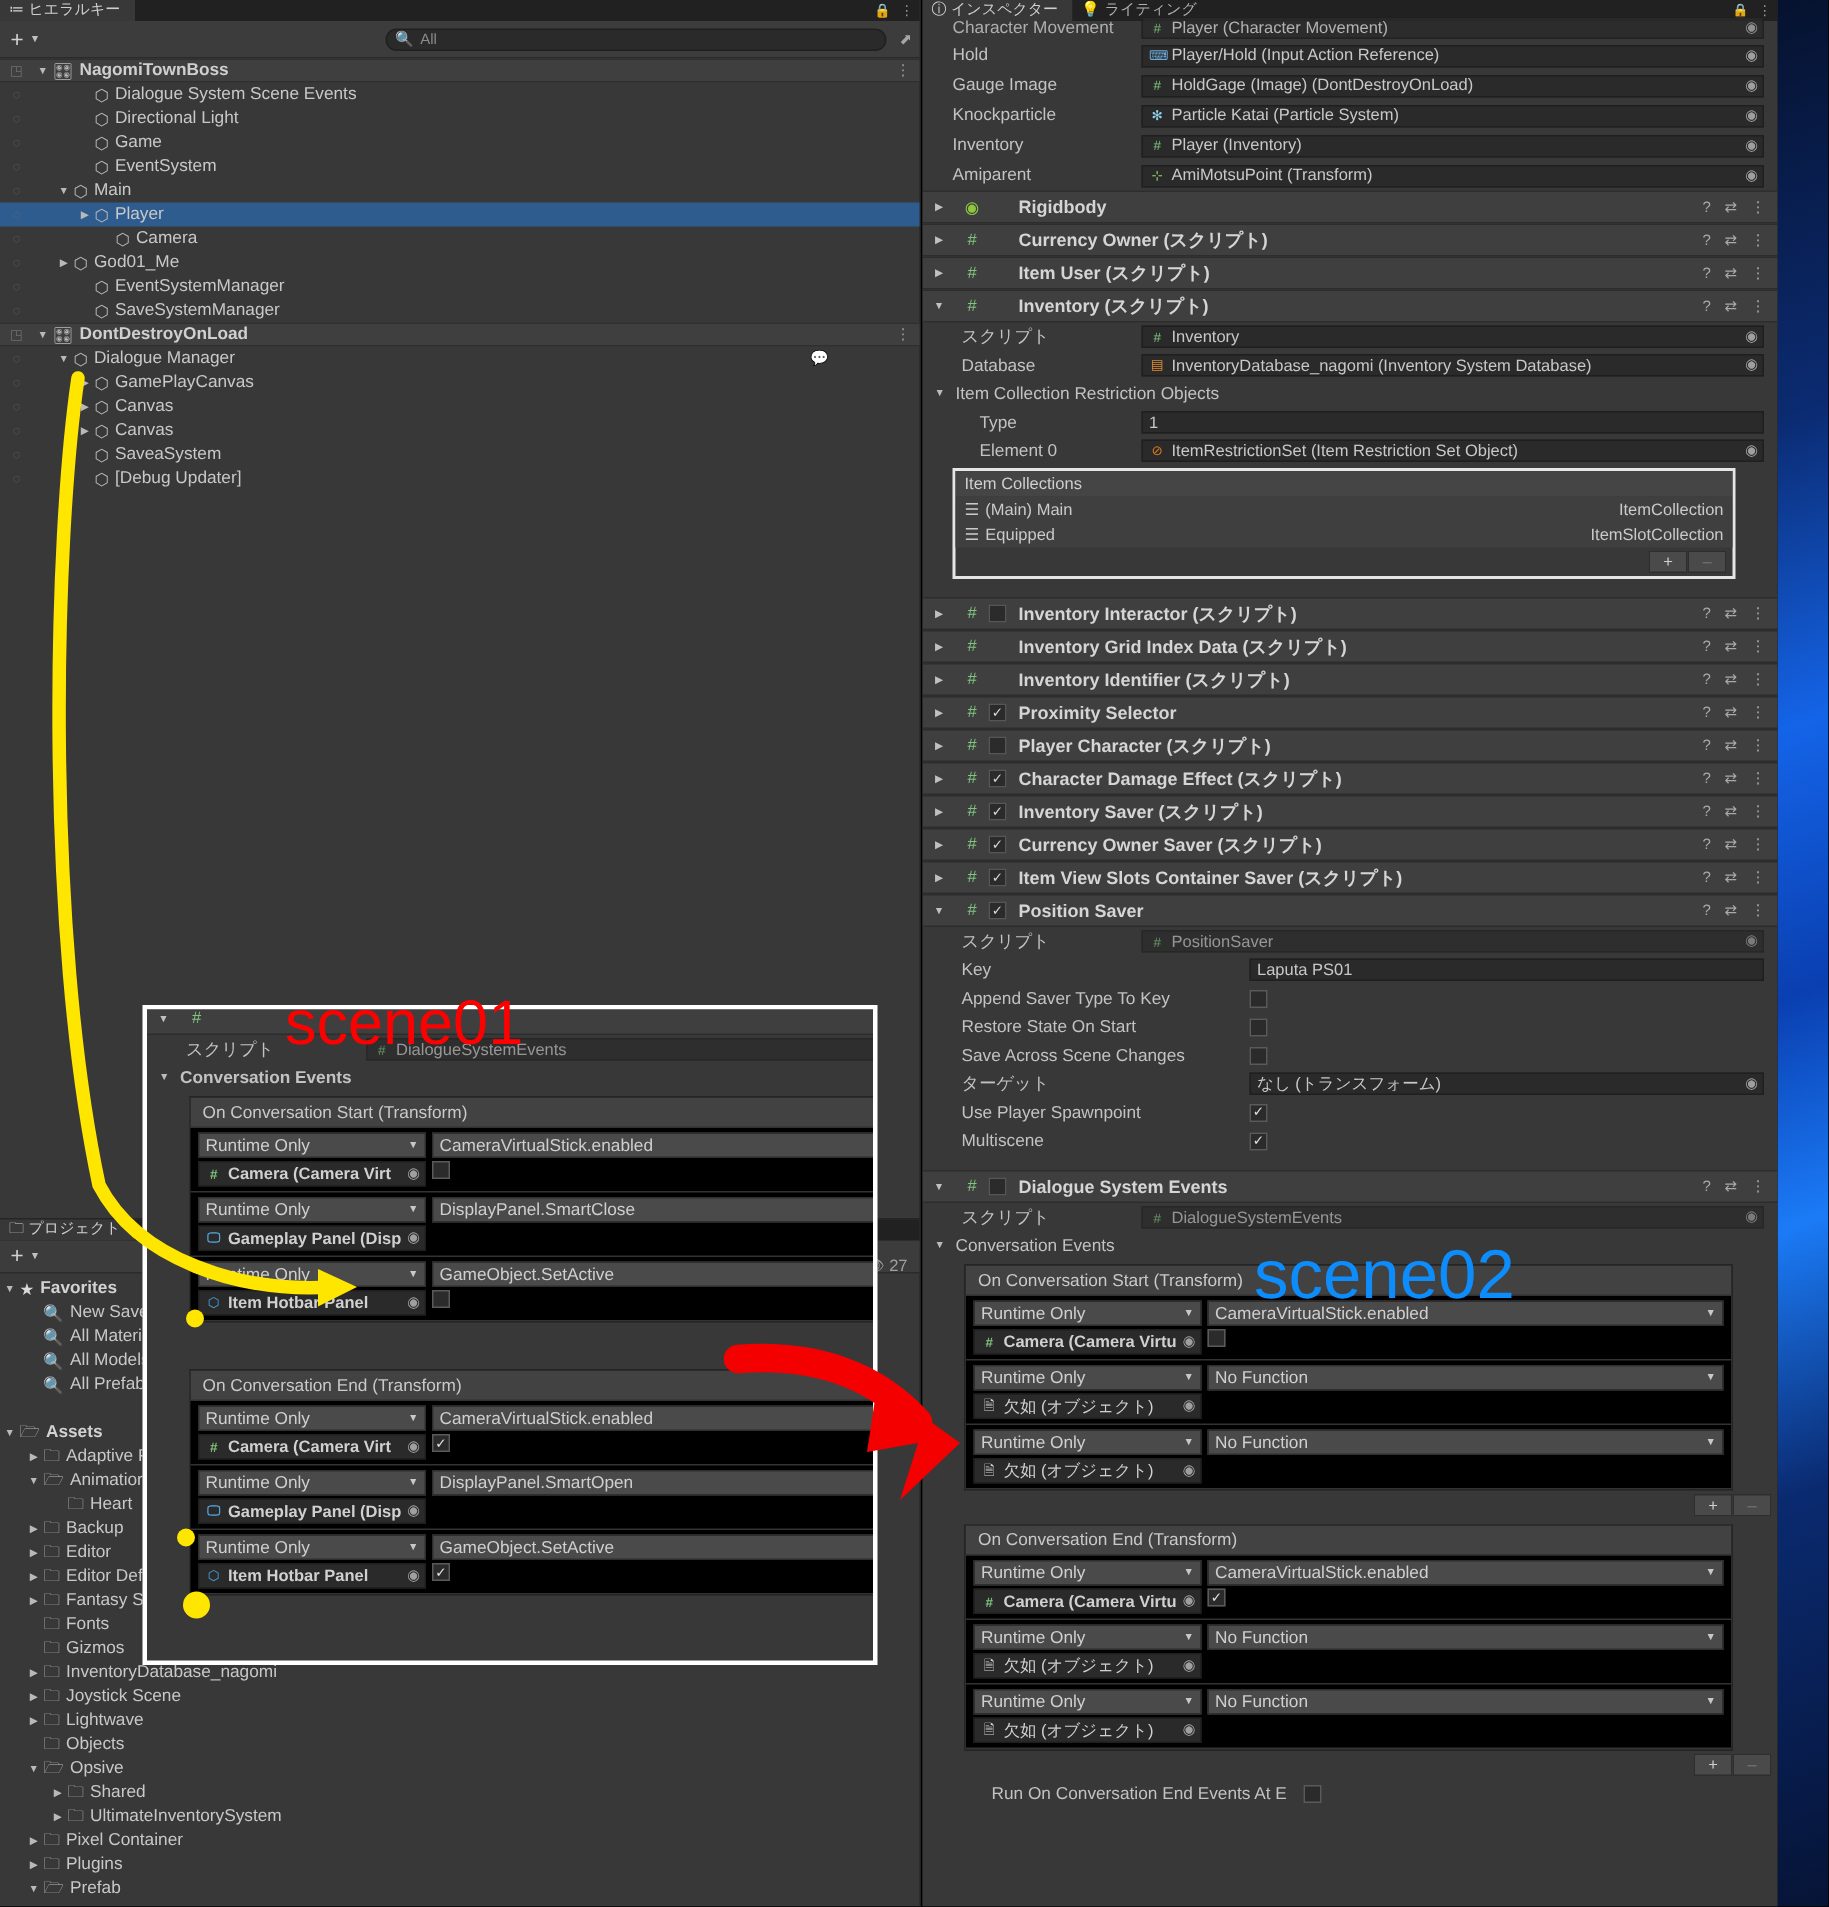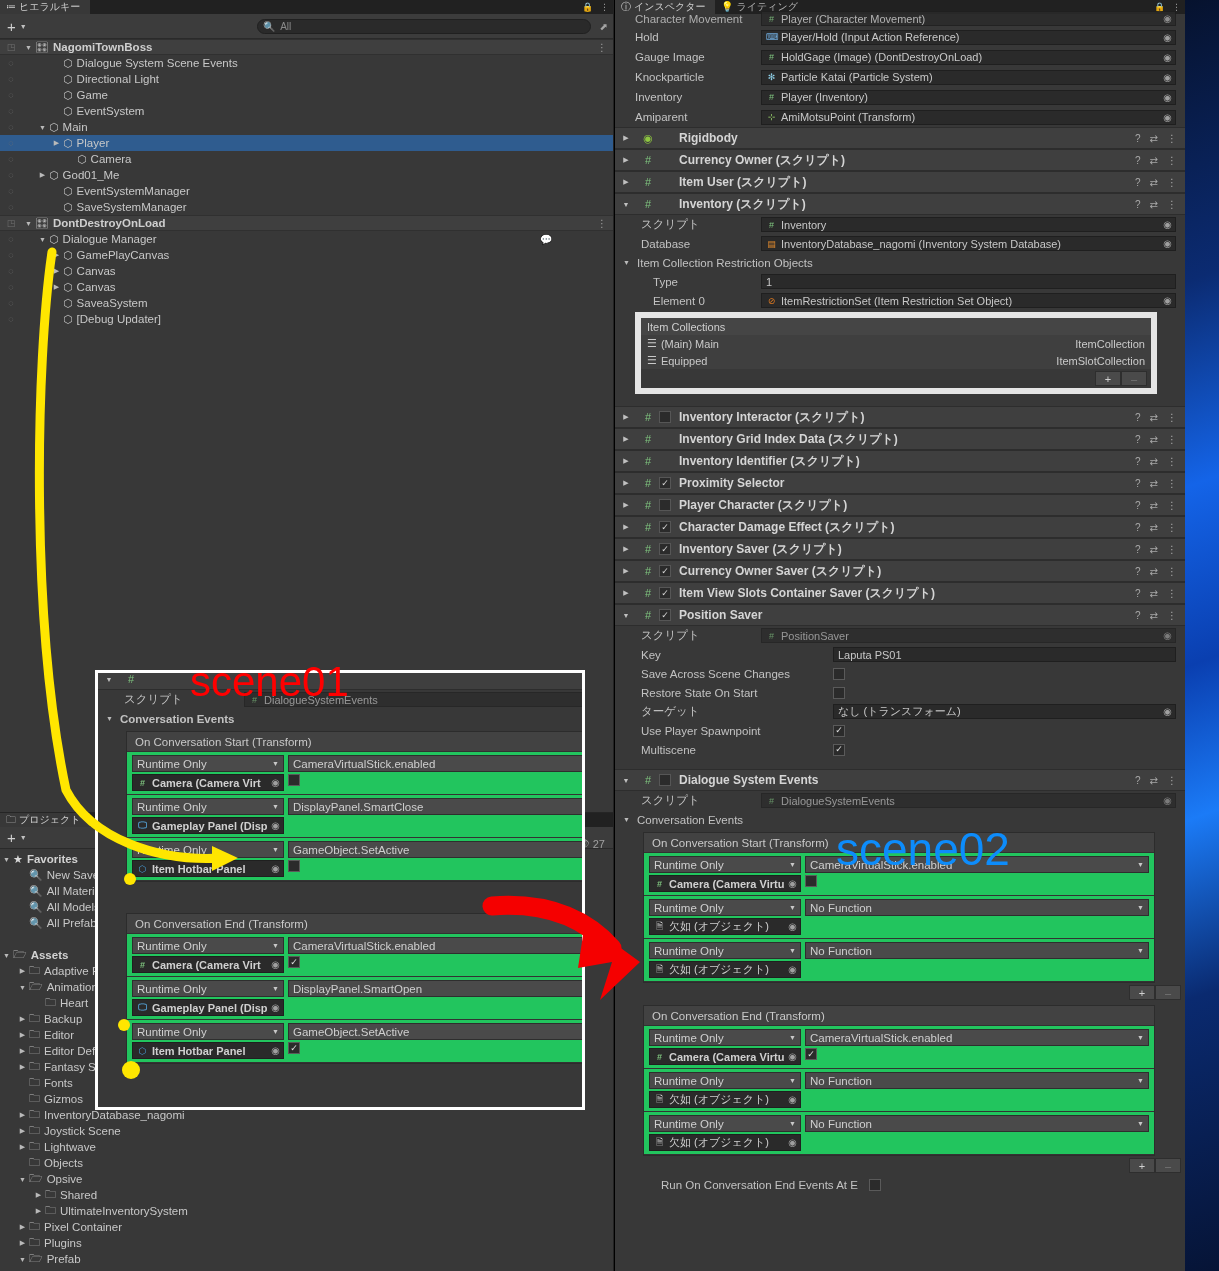--- a/index.html
+++ b/index.html
@@ -130,29 +130,29 @@
   .isub{ height:19px; display:flex; align-items:center; font-size:11.5px; padding-left:26px;}
   .isub .ilabel{ width:120px;}
   .foldrow{ height:19px; display:flex; align-items:center; font-size:11.5px; padding-left:8px; color:#c2c2c2;}
   .foldrow .ftri{ width:14px; font-size:7px; color:#bbb;}
 
   .cbox{
     width:12px; height:12px; background:#2b2b2b; border:1px solid #5a5a5a;
     display:flex; align-items:center; justify-content:center;
     color:#e0e0e0; font-size:9px; line-height:1; flex:none;
   }
-  .itemcoll-box{ margin:2px 28px 0 20px; border:6px solid #e5e5e5;}
+  .itemcoll-box{ margin:2px 28px 0 20px; border:2px solid #e5e5e5;}
   .itemcoll-hdr{ height:17px; background:#454545; display:flex; align-items:center; padding:0 6px; font-size:11px; color:#cfcfcf;}
   .itemcoll-row{ height:17px; background:#3f3f3f; display:flex; align-items:center; padding:0 6px; font-size:11px; color:#cacaca; justify-content:space-between;}
   .itemcoll-row .lt{ display:flex; align-items:center; gap:4px;}
   .pmbtn{ width:26px; height:15px; background:#4a4a4a; border:1px solid #2e2e2e; color:#d0d0d0; font-size:11px; display:flex; align-items:center; justify-content:center;}
   .pmbtn.dim{ color:#777; }
 
   
-  .ev-block{ margin:3px 30px 0 28px; border:1px solid #2c2c2c; background:#22c55e;}
+  .ev-block{ margin:3px 30px 0 28px; border:1px solid #2c2c2c; background:#000000;}
   .ev-title{ height:20px; background:#424242; display:flex; align-items:center; padding:0 8px; font-size:11.5px; color:#c9c9c9; border-bottom:1px solid #313131;}
   .ev-entry{ padding:3px 5px 3px 5px; border-bottom:1px solid #333;}
   .ev-line1{ display:flex; gap:4px; height:17px;}
   .ev-line2{ display:flex; gap:4px; height:17px; margin-top:2px;}
   .dd{
     background:#4a4a4a; border:1px solid #2e2e2e; height:17px;
     display:flex; align-items:center; padding:0 4px; font-size:11.5px; color:#cfcfcf;
     position:relative; white-space:nowrap; overflow:hidden;
   }
   .dd .arr{ position:absolute; right:4px; font-size:7px; color:#c8c8c8;}
@@ -796,25 +796,29 @@
           <span class="objdot">◉</span>
         </div>
       </div>
       <div class="isub">
         <div class="ilabel" style="width: 192px;">Key</div>
         <div class="ifield">
           <span>Laputa  PS01</span>
         </div>
       </div>
       <div class="isub">
-        <div class="ilabel" style="width: 192px;">Save Across Scene Changes</div>
+        <div class="ilabel" style="width: 192px;">Append Saver Type To Key</div>
         <div class="cbox"></div>
       </div>
       <div class="isub">
         <div class="ilabel" style="width: 192px;">Restore State On Start</div>
+        <div class="cbox"></div>
+      </div>
+      <div class="isub">
+        <div class="ilabel" style="width: 192px;">Save Across Scene Changes</div>
         <div class="cbox"></div>
       </div>
       <div class="isub">
         <div class="ilabel" style="width: 192px;">ターゲット</div>
         <div class="ifield">
           <span>なし (トランスフォーム)</span>
           <span class="objdot">◉</span>
         </div>
       </div>
       <div class="isub">

